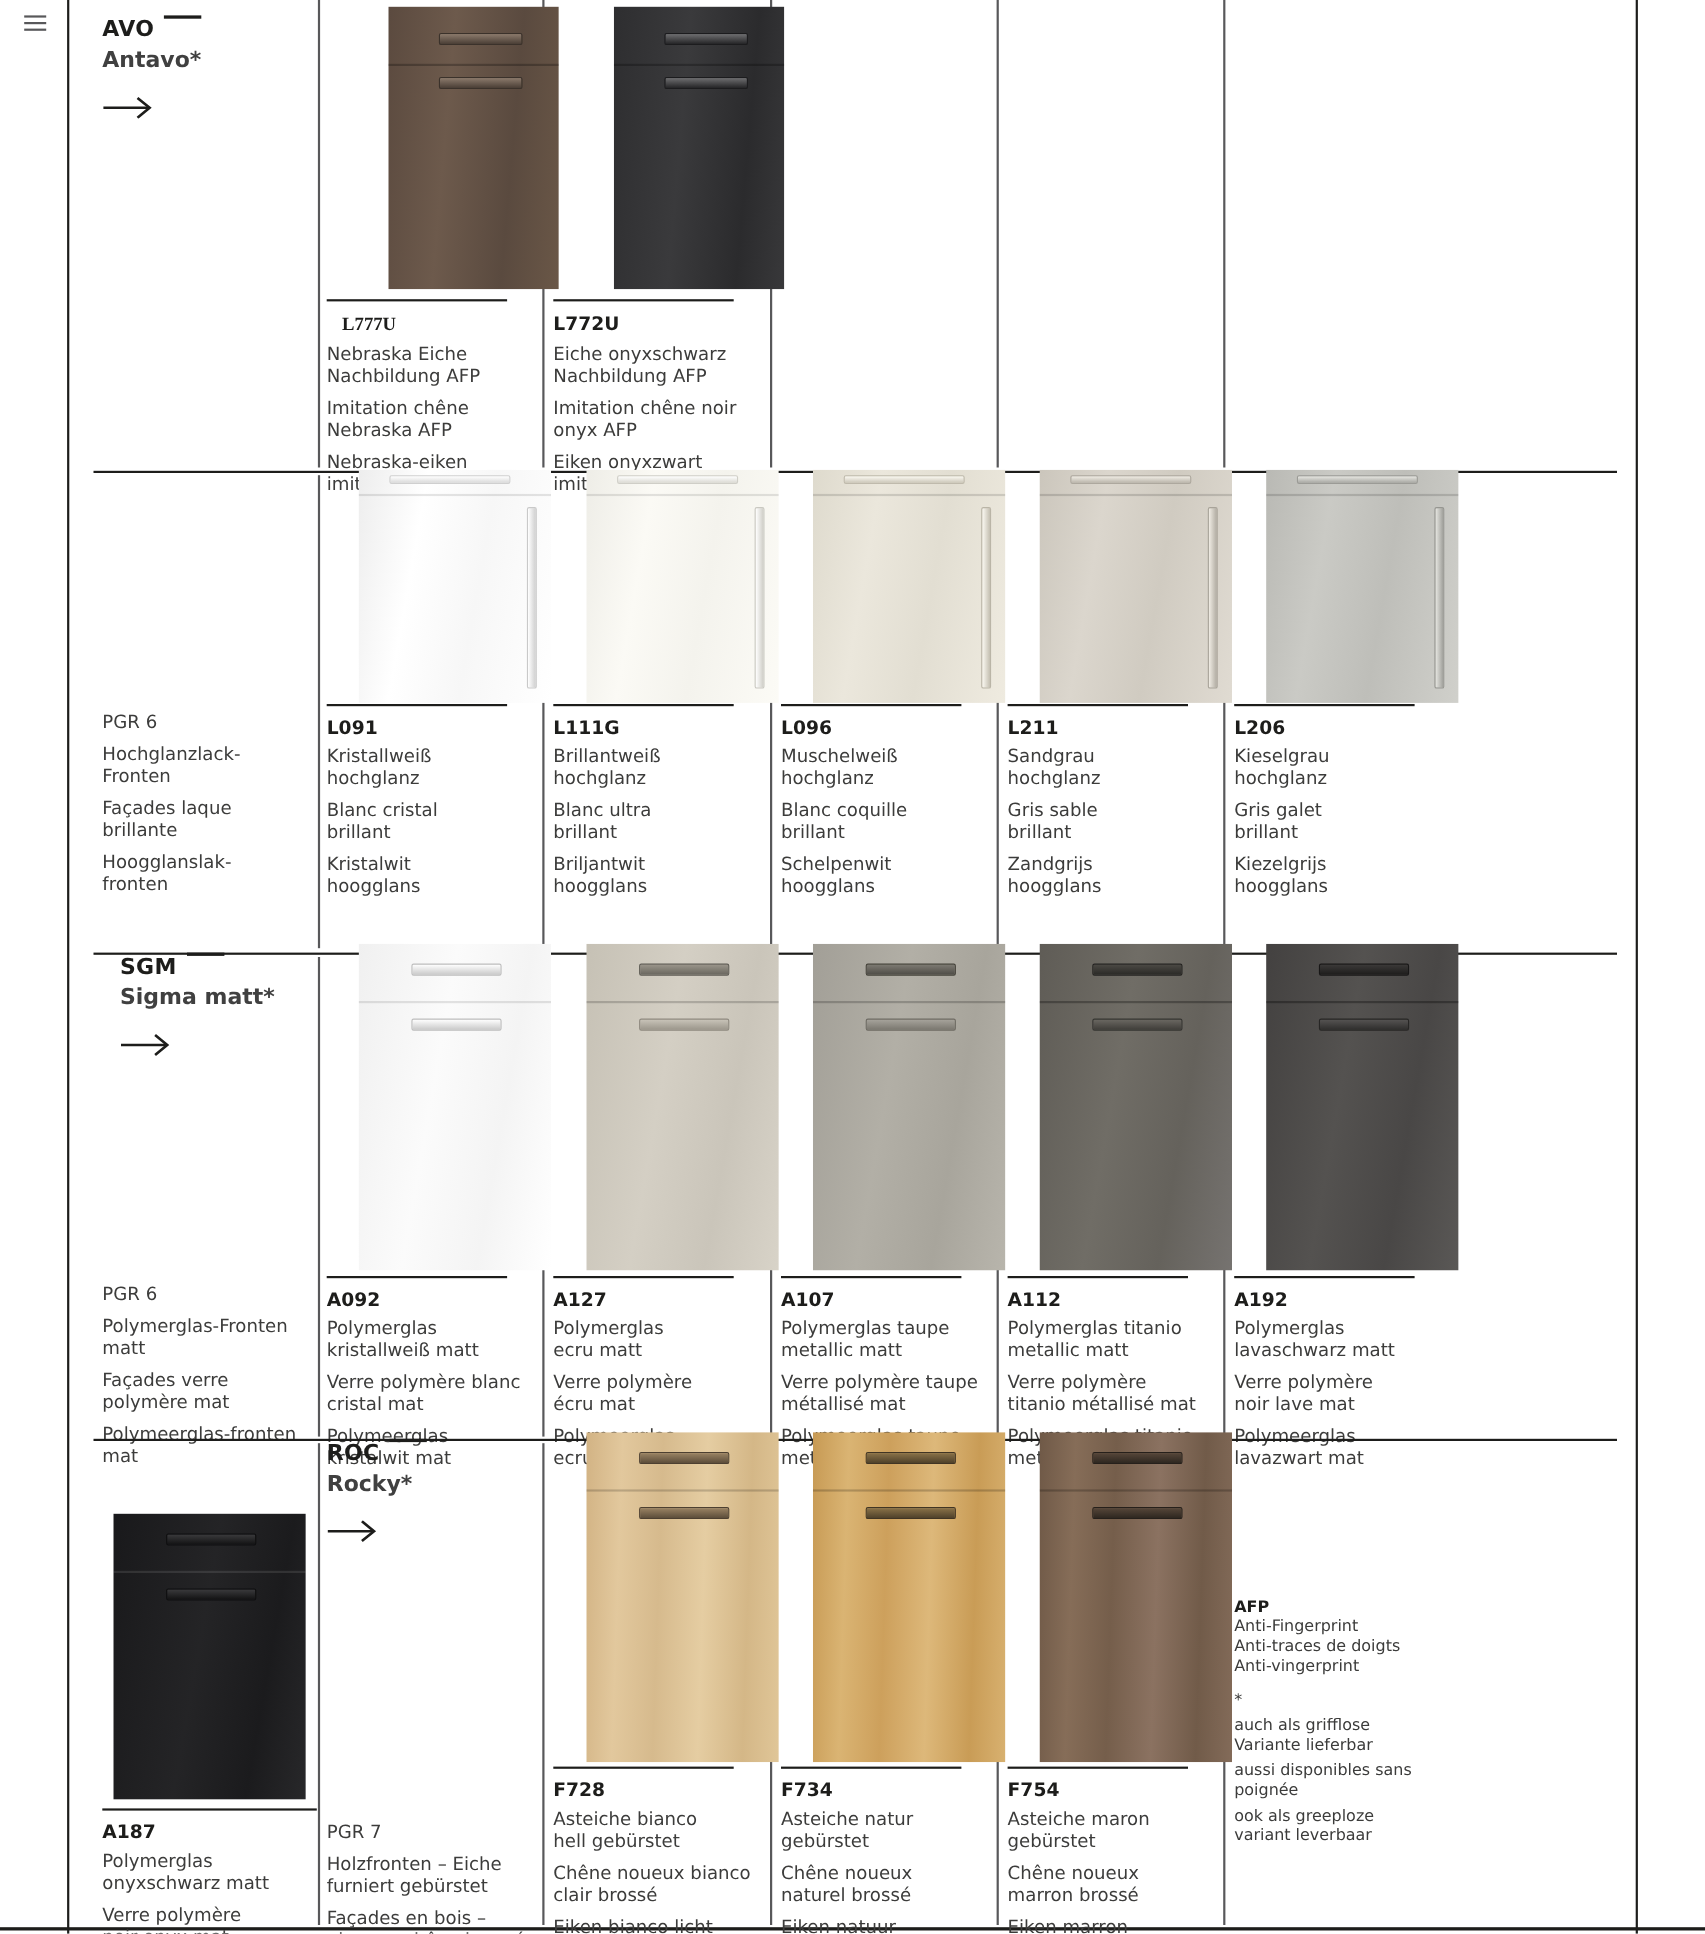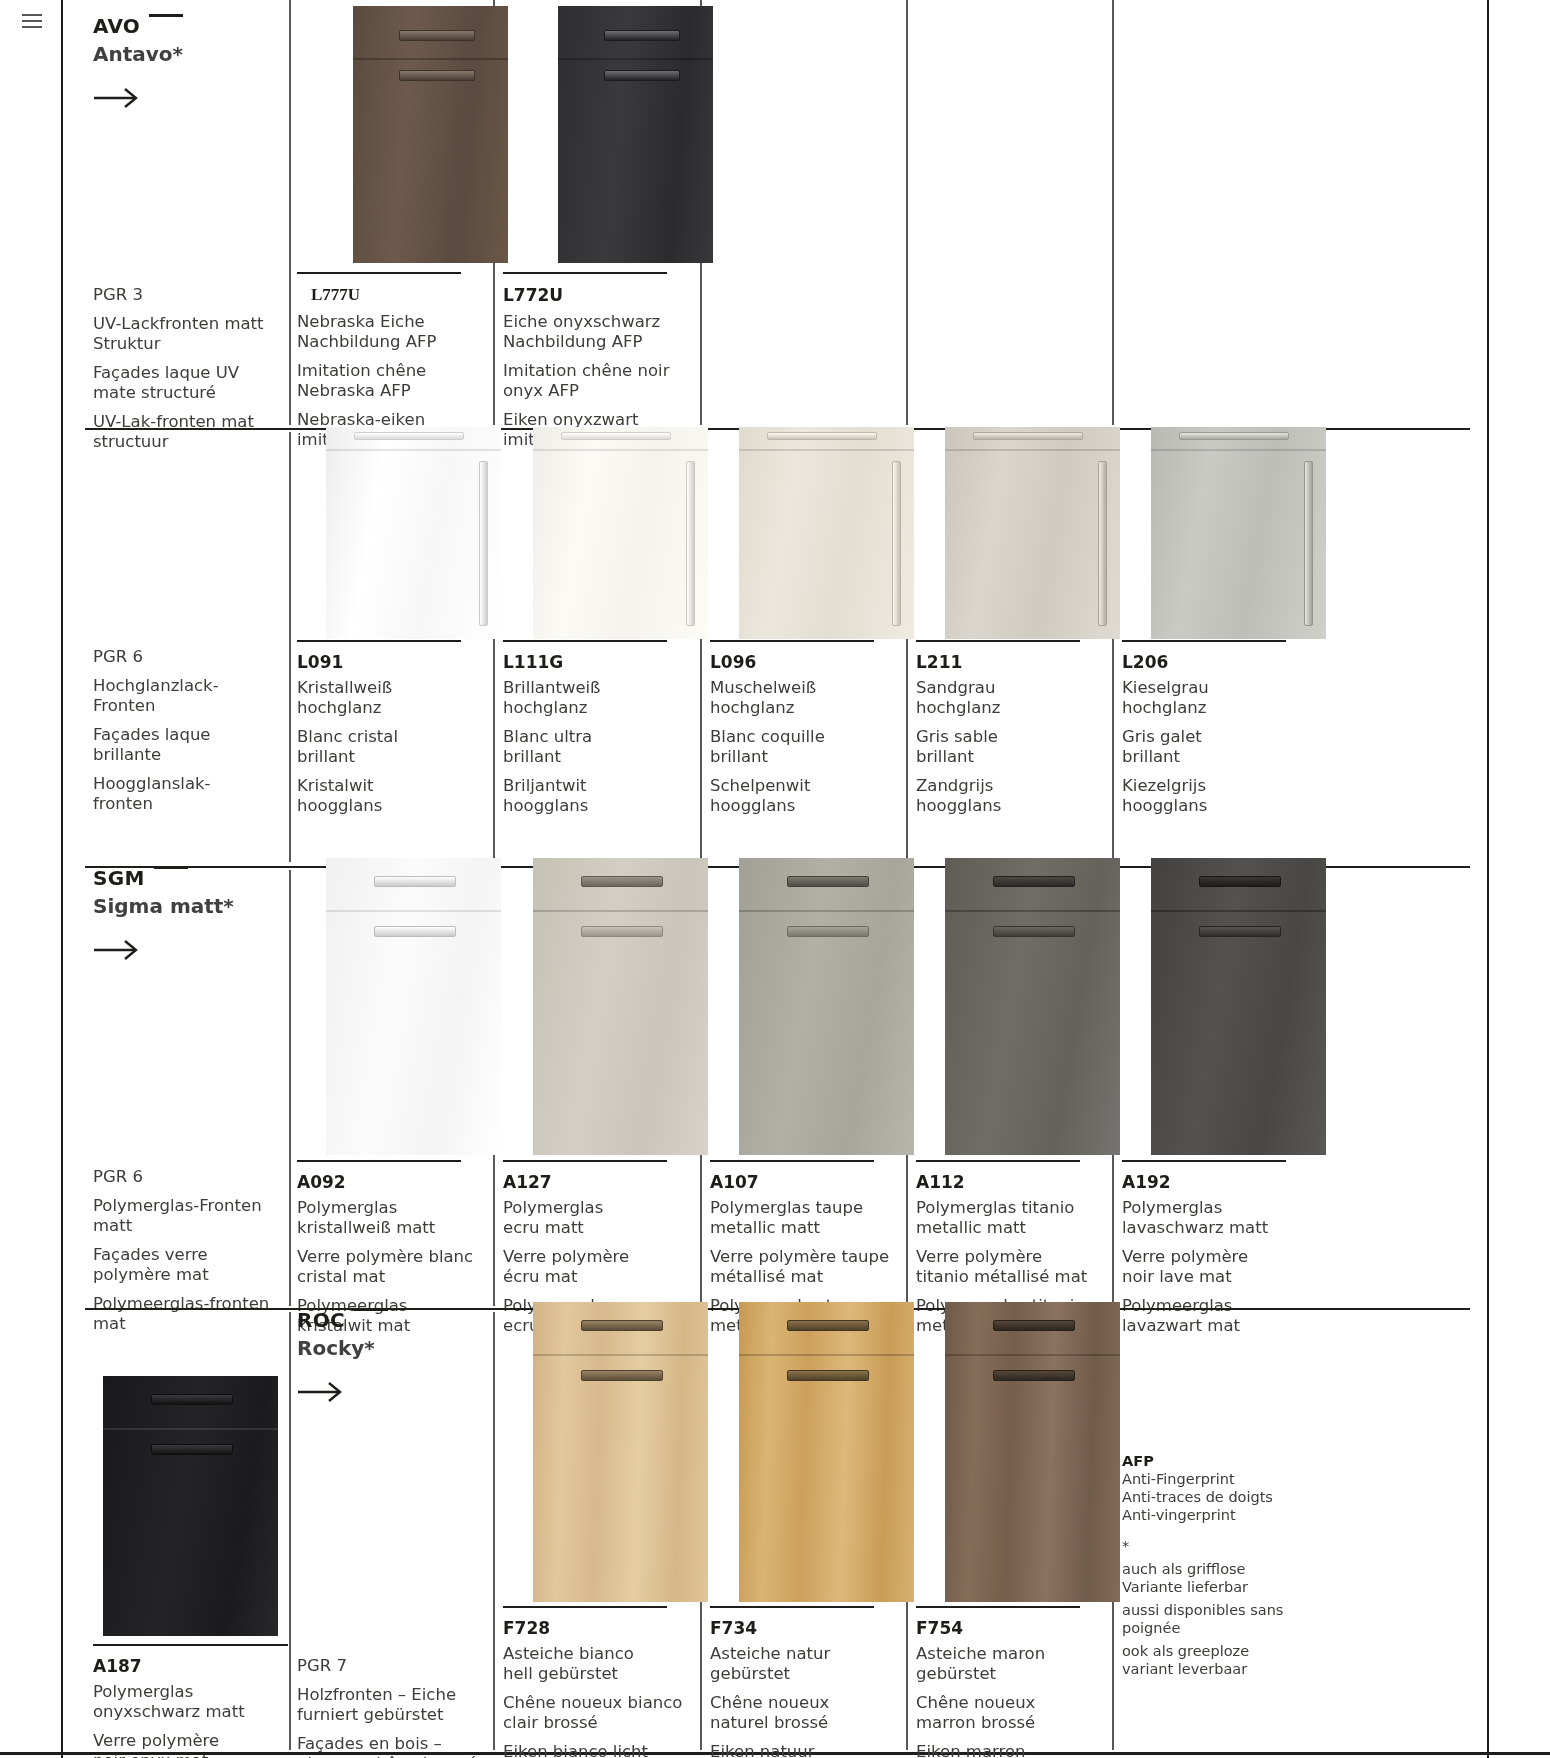--- a/index.html
+++ b/index.html
@@ -85,26 +85,20 @@
       <div class="cat-code">
         <span>AVO</span>
         <span class="dash"></span>
       </div>
       <div class="cat-name">Antavo*</div>
       <svg class="cat-arrow" viewBox="0 0 48 20">
         <line x1="1" y1="10" x2="42" y2="10" stroke="#1d1d1b" stroke-width="2.4"></line>
         <polyline points="32,1 43,10 32,19" fill="none" stroke="#1d1d1b" stroke-width="2.4"></polyline>
       </svg>
     </div>
-    <div class="desc" style="left:30px; top:285px; width:195px;">
-      <p>PGR 3</p>
-      <p><span>UV-Lackfronten matt</span><br><span>Struktur</span></p>
-      <p><span>Façades laque UV</span><br><span>mate structuré</span></p>
-      <p><span>UV-Lak-fronten mat</span><br><span>structuur</span></p>
-    </div>
 
     <div class="door" style="left:290px; top:6px; width:155px; height:257px;">
       <div class="panel" style="background:linear-gradient(95deg,#5b4a3f 0%,#6d5a4c 35%,#5a4a3f 70%,#6a5747 100%);"></div>
       <div class="drawer-line" style="top:52px;"></div>
       <div class="handle" style="left:46px; top:24px; width:76px; height:11px; background:linear-gradient(#8b7a6c,#4a3e35); border:1px solid #3b322b;"></div>
       <div class="handle" style="left:46px; top:64px; width:76px; height:11px; background:linear-gradient(#8b7a6c,#4a3e35); border:1px solid #3b322b;"></div>
     </div>
     <div class="swatch-rule" style="left:234px; top:272px; width:164px;"></div>
     <div class="code" style="left:248px; top:285px;font-family:Liberation Serif, serif;">L777U</div>
     <div class="desc" style="left:234px; top:312px; width:170px;">
@@ -215,21 +209,21 @@
   </div>
   <div class="row-sep" style="top:866px;"></div>
 
   <div class="row" style="top:870px;height:440px;">
     <div class="vdiv" style="left:226px; top:0; height:436px;"></div>
     <div class="vdiv" style="left:430px; top:0; height:436px;"></div>
     <div class="vdiv" style="left:637px; top:0; height:436px;"></div>
     <div class="vdiv" style="left:843px; top:0; height:436px;"></div>
     <div class="vdiv" style="left:1049px;top:0; height:436px;"></div>
 
-    <div class="cell" style="left:30px; top:-4px; width:200px;">
+    <div class="cell" style="left:46px; top:-4px; width:200px;">
       <div class="cat-code">
         <span>SGM</span>
         <span class="dash"></span>
       </div>
       <div class="cat-name">Sigma matt*</div>
       <svg class="cat-arrow" viewBox="0 0 48 20">
         <line x1="1" y1="10" x2="42" y2="10" stroke="#1d1d1b" stroke-width="2.4"></line>
         <polyline points="32,1 43,10 32,19" fill="none" stroke="#1d1d1b" stroke-width="2.4"></polyline>
       </svg>
     </div>

